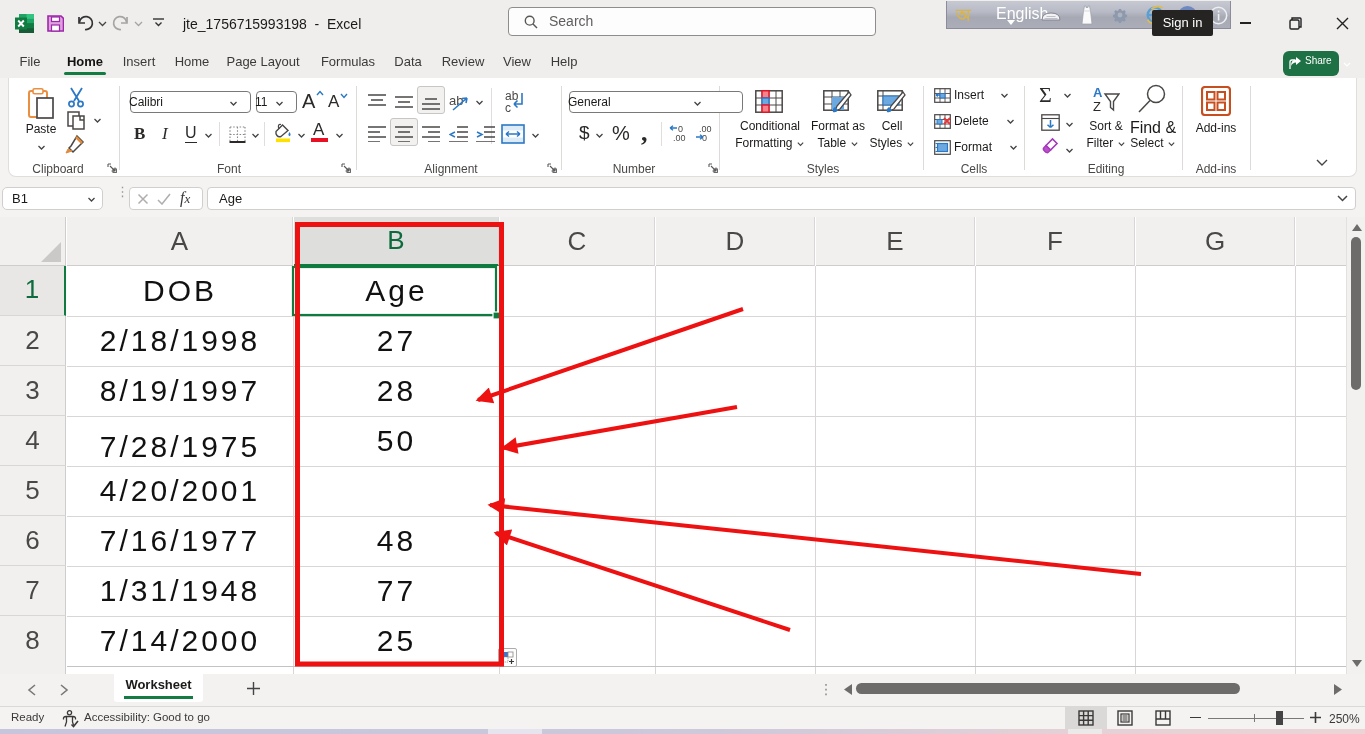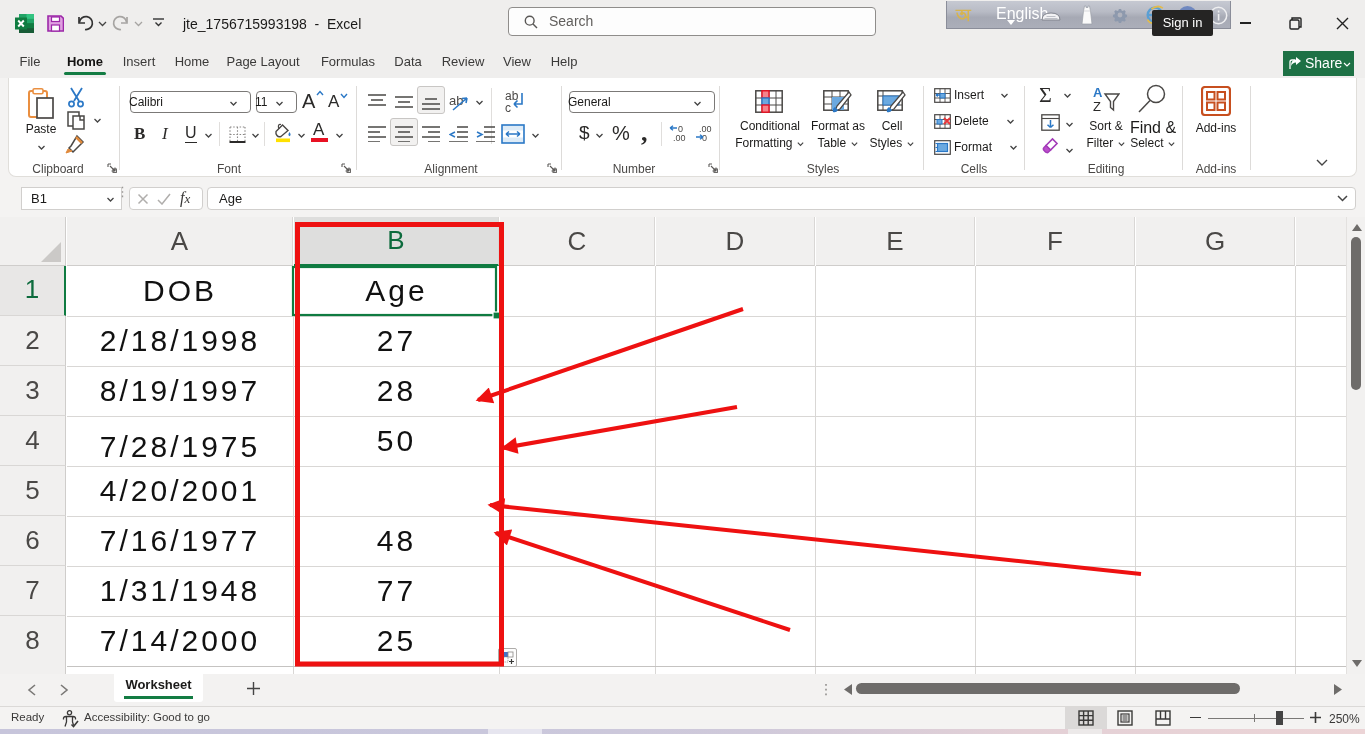--- a/index.html
+++ b/index.html
@@ -138,21 +138,21 @@
     <div class="abs" style="left:64px;top:26px;width:42px;height:3px;background:#137c43;border-radius:2px"></div>
     <div class="tab" style="left:118px;width:42px">Insert</div>
     <div class="tab" style="left:172px;width:40px">Home</div>
     <div class="tab" style="left:222px;width:82px">Page Layout</div>
     <div class="tab" style="left:314px;width:68px">Formulas</div>
     <div class="tab" style="left:390px;width:36px">Data</div>
     <div class="tab" style="left:436px;width:54px">Review</div>
     <div class="tab" style="left:498px;width:38px">View</div>
     <div class="tab" style="left:546px;width:36px">Help</div>
 
-    <div class="abs" style="left:1283px;top:5px;width:71px;height:25px;background:#1e7145;border-radius:0;color:#fff;font-size:14px;">
+    <div class="abs" style="left:1283px;top:5px;width:56px;height:25px;background:#1e7145;border-radius:6px;color:#fff;font-size:10px;">
       <svg class="abs" style="left:6px;top:5px" width="14" height="14" viewBox="0 0 14 14">
           <path d="M1 13 V6 Q1 4 3 4 H6" fill="none" stroke="#fff" stroke-width="1.3"></path>
           <path d="M7 1 L12 5 L7 9 V6.5 Q3.5 6.5 2 10 Q2 3.5 7 3.5 Z" fill="#fff"></path>
         </svg>
       <span class="abs" style="left:22px;top:4px">Share</span>
       <svg class="abs" style="left:60px;top:11px" width="8" height="5" viewBox="0 0 8 5">
           <path d="M1 1 L4 4 L7 1" fill="none" stroke="#fff" stroke-width="1.2"></path>
         </svg>
     </div>
   </div>
@@ -311,21 +311,21 @@
       </svg>
     <svg class="abs" style="left:492px;top:46px" width="24" height="20" viewBox="0 0 24 20">
         <rect x="1" y="1" width="22" height="18" fill="#ddebf7" stroke="#2b78c6" stroke-width="1.6"></rect>
         <rect x="2" y="6.5" width="20" height="7" fill="#fff"></rect>
         <path d="M5 10 L19 10 M5 10 L8 7.5 M5 10 L8 12.5 M19 10 L16 7.5 M19 10 L16 12.5" stroke="#2b78c6" stroke-width="1.5" fill="none"></path>
       </svg>
     <svg class="chev" style="left:522px;top:53px" viewBox="0 0 9 9">
         <path d="M1.5 3 L4.5 6 L7.5 3" fill="none" stroke="#444" stroke-width="1.3"></path>
       </svg>
 
-    <div class="cbox" style="left:560px;top:13px;width:146px;height:22px;line-height:20px"><span style="margin-left:-2px">General</span>
+    <div class="cbox" style="left:560px;top:13px;width:174px;height:22px;line-height:20px"><span style="margin-left:-2px">General</span>
       <svg class="chev" style="left:123px;top:7px" viewBox="0 0 9 9">
           <path d="M1.5 3 L4.5 6 L7.5 3" fill="none" stroke="#444" stroke-width="1.3"></path>
         </svg></div>
     <div class="abs" style="left:570px;top:44px;font-size:19px;color:#2b2a29">$</div>
     <svg class="chev" style="left:586px;top:53px" viewBox="0 0 9 9">
         <path d="M1.5 3 L4.5 6 L7.5 3" fill="none" stroke="#444" stroke-width="1.3"></path>
       </svg>
     <div class="abs" style="left:603px;top:44px;font-size:20px;color:#2b2a29">%</div>
     <div class="abs" style="left:632px;top:40px;font-size:26px;font-weight:bold;color:#2b2a29;font-family:'Liberation Serif',serif">,</div>
     <div class="abs" style="left:652px;top:44px;width:1px;height:24px;background:#e0dedc"></div>
@@ -448,21 +448,21 @@
       <rect x="6" y="16.5" width="7.5" height="7.5" fill="none" stroke="#c74f1f" stroke-width="2"></rect>
       <rect x="16.5" y="16.5" width="7.5" height="7.5" fill="none" stroke="#c74f1f" stroke-width="2"></rect>
     </svg>
     <div class="abs" style="left:1162px;top:43px;width:90px;text-align:center;font-size:12px;color:#1b1a19">Add-ins</div>
 
     <svg class="abs" style="left:1306px;top:80px" width="14" height="9" viewBox="0 0 14 9">
         <path d="M2 2 L7 7 L12 2" fill="none" stroke="#444" stroke-width="1.4"></path>
       </svg>
   </div>
   <div id="formulabar" class="abs">
-    <div class="abs" style="left:21px;top:9px;width:101px;height:23px;background:#fff;border:1px solid #d1cfcd;border-radius:0;font-size:13px;color:#1b1a19;line-height:21px"><span style="margin-left:9px">B1</span>
+    <div class="abs" style="left:2px;top:9px;width:101px;height:23px;background:#fff;border:1px solid #d1cfcd;border-radius:5px;font-size:13px;color:#1b1a19;line-height:21px"><span style="margin-left:9px">B1</span>
       <svg class="chev" style="left:84px;top:7px" viewBox="0 0 9 9">
           <path d="M1.5 3 L4.5 6 L7.5 3" fill="none" stroke="#444" stroke-width="1.3"></path>
         </svg></div>
     <div class="abs" style="left:116px;top:10px;width:4px;height:20px;color:#9a9896;font-size:13px;line-height:7px">⋮</div>
     <div class="abs" style="left:129px;top:9px;width:74px;height:23px;background:#fff;border:1px solid #d1cfcd;border-radius:4px">
       <svg class="abs" style="left:7px;top:5px" width="12" height="12" viewBox="0 0 12 12">
           <path d="M1.5 1.5 L10.5 10.5 M10.5 1.5 L1.5 10.5" stroke="#b0aeac" stroke-width="1.5"></path>
         </svg>
       <svg class="abs" style="left:27px;top:5px" width="14" height="12" viewBox="0 0 14 12">
           <path d="M1 7 L5 11 L13 1" fill="none" stroke="#b0aeac" stroke-width="1.5"></path>

